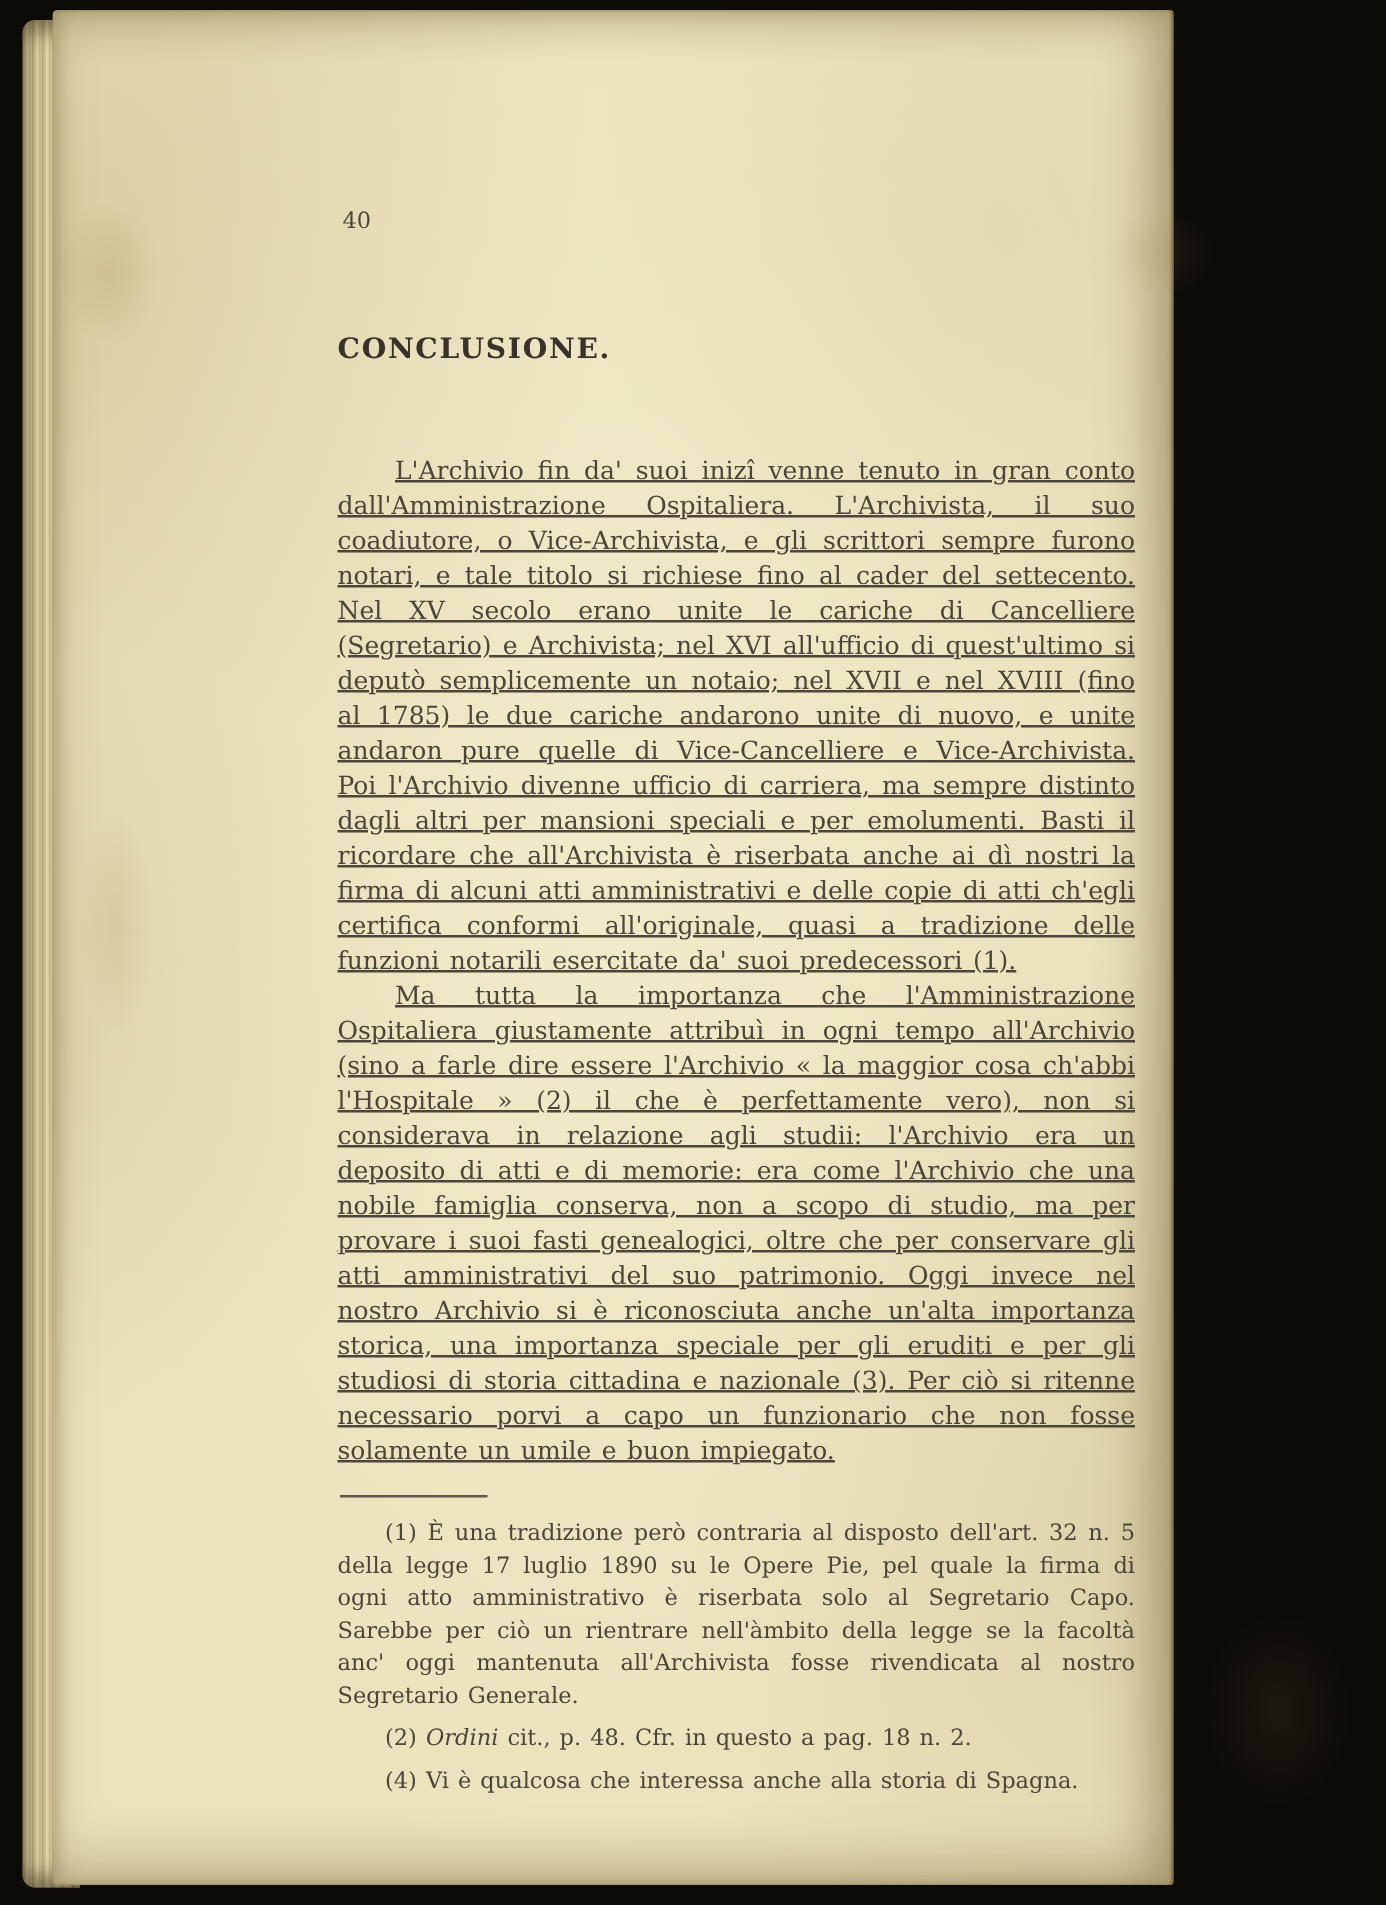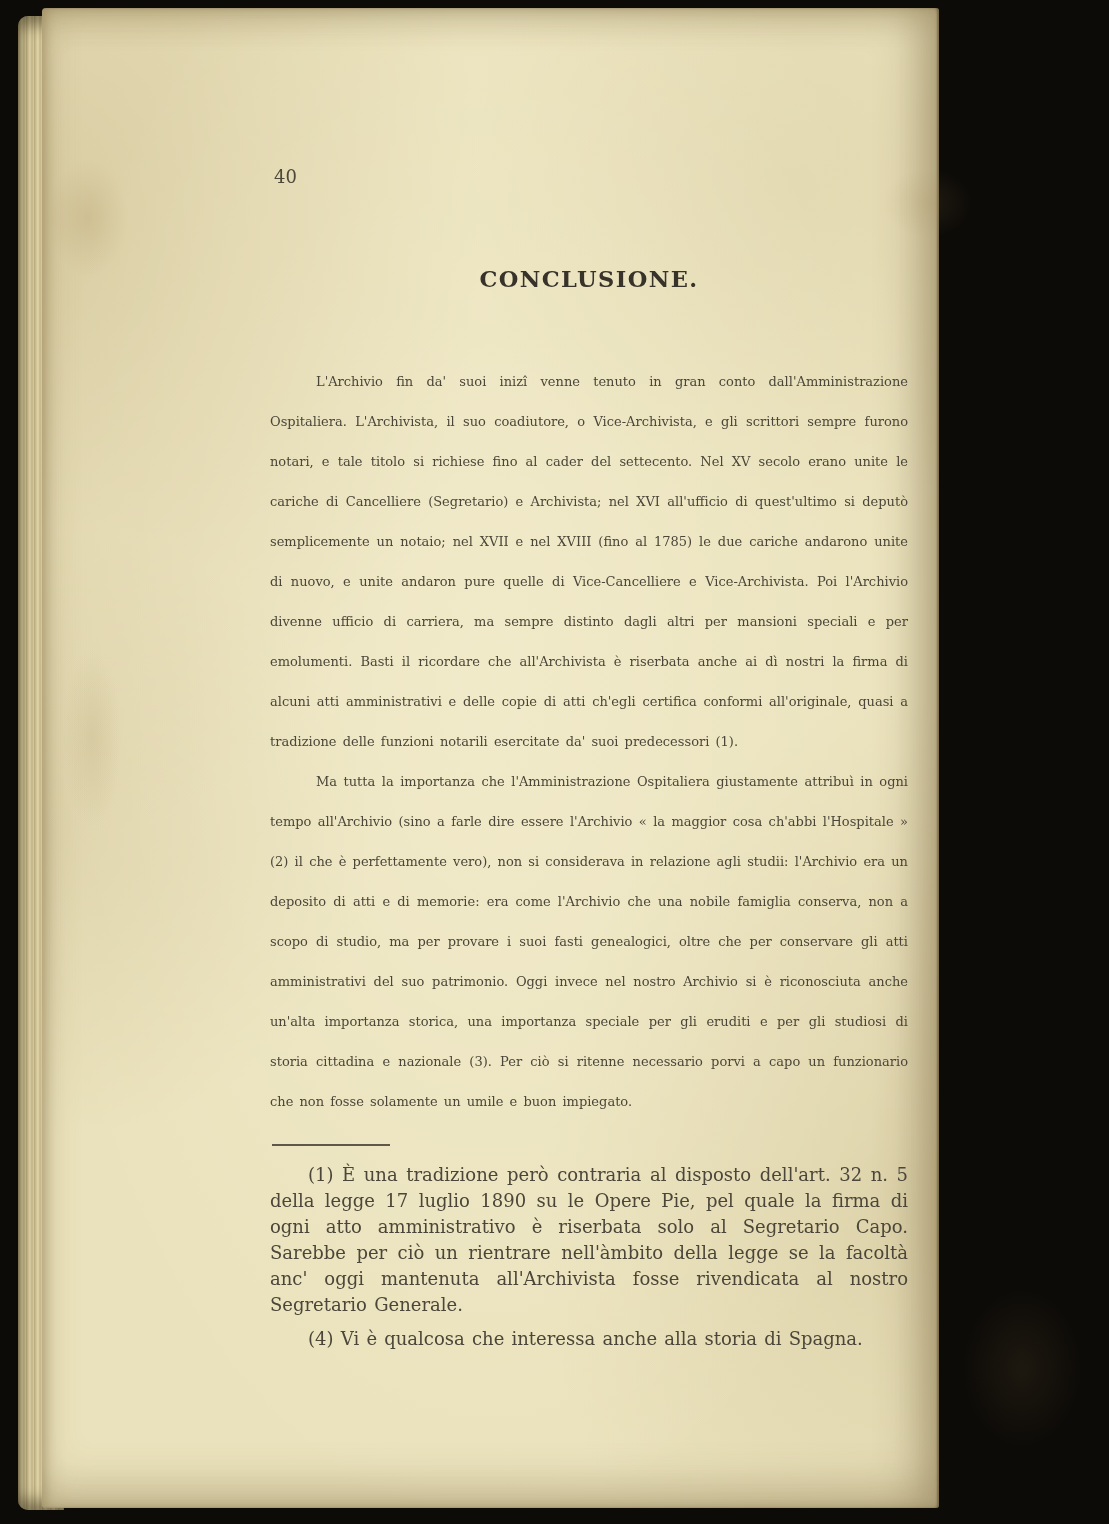--- a/index.html
+++ b/index.html
@@ -76,32 +76,33 @@
   .page-number {
     font-size: 18px;
     line-height: 22px;
     color: #4e4839;
     margin: 0 0 78px 4px;
   }
   .title {
     font-size: 22.5px;
     font-weight: 700;
     letter-spacing: 1.4px;
-    text-align: center;
+    text-align: left;
     color: #37322a;
     margin: 0 0 70px 0;
   }
   .body-para {
-    font-size: 13px;
-    line-height: 40px;
+    font-size: 20px;
+    line-height: 28px;
     text-align: justify;
     text-indent: 46px;
     word-spacing: 2px;
     color: #4b4639;
     margin: 0;
+    text-decoration: underline;
   }
   .footnote-rule {
     width: 118px;
     height: 0;
     border-top: 2px solid #5e574a;
     margin: 22px 0 16px 2px;
   }
   .footnote {
     font-size: 18px;
     line-height: 26px;
@@ -135,20 +136,21 @@
       <p class="body-para">L'Archivio fin da' suoi inizî venne tenuto in gran conto dall'Amministrazione Ospitaliera. L'Archivista, il suo coadiutore, o Vice-Archivista, e gli scrittori sempre furono notari, e tale titolo si richiese fino al cader del settecento. Nel XV secolo erano unite le cariche di Cancelliere (Segretario) e Archivista; nel XVI all'ufficio di quest'ultimo si deputò semplicemente un notaio; nel XVII e nel XVIII (fino al 1785) le due cariche andarono unite di nuovo, e unite andaron pure quelle di Vice-Cancelliere e Vice-Archivista. Poi l'Archivio divenne ufficio di carriera, ma sempre distinto dagli altri per mansioni speciali e per emolumenti. Basti il ricordare che all'Archivista è riserbata anche ai dì nostri la firma di alcuni atti amministrativi e delle copie di atti ch'egli certifica conformi all'originale, quasi a tradizione delle funzioni notarili esercitate da' suoi predecessori (1).</p>
 
       <p class="body-para">Ma tutta la importanza che l'Amministrazione Ospitaliera giustamente attribuì in ogni tempo all'Archivio (sino a farle dire essere l'Archivio « la maggior cosa ch'abbi l'Hospitale » (2) il che è perfettamente vero), non si considerava in relazione agli studii: l'Archivio era un deposito di atti e di memorie: era come l'Archivio che una nobile famiglia conserva, non a scopo di studio, ma per provare i suoi fasti genealogici, oltre che per conservare gli atti amministrativi del suo patrimonio. Oggi invece nel nostro Archivio si è riconosciuta anche un'alta importanza storica, una importanza speciale per gli eruditi e per gli studiosi di storia cittadina e nazionale (3). Per ciò si ritenne necessario porvi a capo un funzionario che non fosse solamente un umile e buon impiegato.</p>
 
       <div class="footnote-rule"></div>
 
       <div class="footnotes">
 
         <p class="footnote">(1) È una tradizione però contraria al disposto dell'art. 32 n. 5 della legge 17 luglio 1890 su le Opere Pie, pel quale la firma di ogni atto amministrativo è riserbata solo al Segretario Capo. Sarebbe per ciò un rientrare nell'àmbito della legge se la facoltà anc' oggi mantenuta all'Archivista fosse rivendicata al nostro Segretario Generale.</p>
 
+        <p class="footnote"><span>(2) </span><span class="italic">Ordini</span><span> cit., p. 48. Cfr. in questo a pag. 18 n. 2.</span></p>
 
         <p class="footnote">(4) Vi è qualcosa che interessa anche alla storia di Spagna.</p>
 
       </div>
 
     </div>
   </div>
 
 </div>
 

